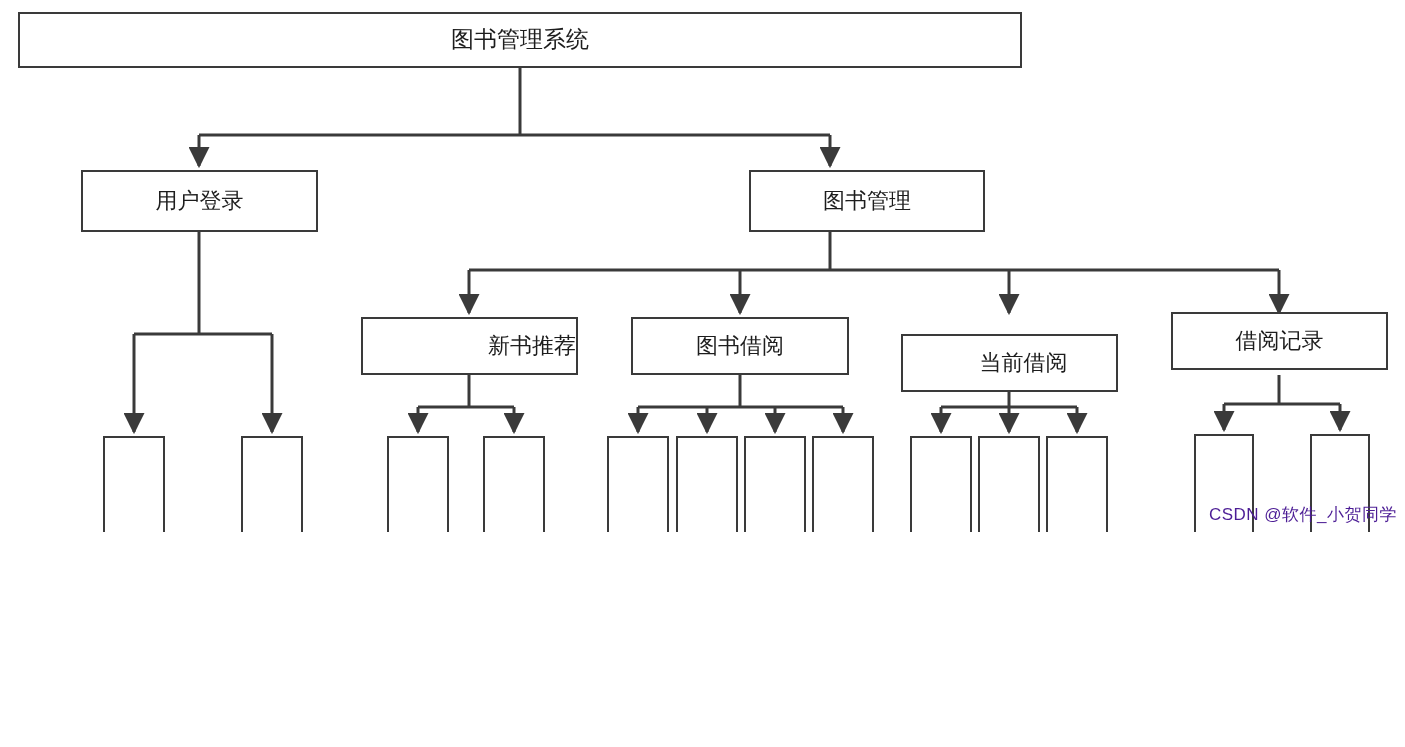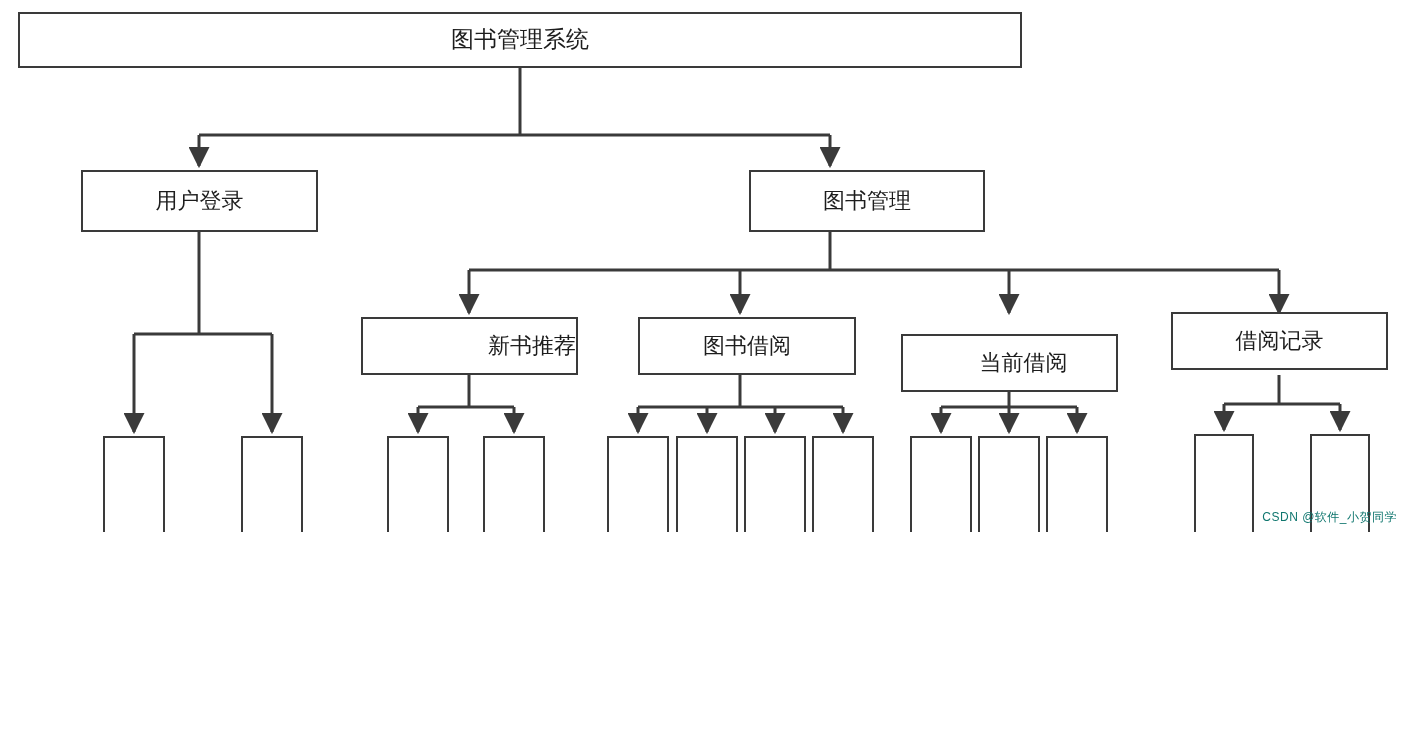--- a/index.html
+++ b/index.html
@@ -56,22 +56,22 @@
     text-orientation: upright;
     font-size: 22px;
     letter-spacing: 2px;
     line-height: 1;
     white-space: nowrap;
   }
   #watermark {
     position: absolute;
     right: 8px;
     bottom: 6px;
-    font-size: 12px;
-    color: #0f766e;
+    font-size: 17px;
+    color: #4c1d95;
     letter-spacing: 0.5px;
     white-space: nowrap;
     pointer-events: none;
   }
 </style>
 </head>
 <body>
 
 <div id="diagram-root">
 
@@ -134,21 +134,21 @@
   </div>
 
   <div class="node horizontal" style="left:712px; top:170px; width:236px; height:62px;margin-left:37px;">
     <span class="label">图书管理</span>
   </div>
 
   <div class="node horizontal" style="left:361px; top:317px; width:217px; height:58px;justify-content:flex-end;">
     <span class="label">新书推荐</span>
   </div>
 
-  <div class="node horizontal" style="left:631px; top:317px; width:218px; height:58px;margin-left:7px;">
+  <div class="node horizontal" style="left:631px; top:317px; width:218px; height:58px;">
     <span class="label">图书借阅</span>
   </div>
 
   <div class="node horizontal" style="left:901px; top:334px; width:217px; height:58px;padding-left:28px;">
     <span class="label">当前借阅</span>
   </div>
 
   <div class="node horizontal" style="left:1171px; top:312px; width:217px; height:58px;align-items:center;">
     <span class="label">借阅记录</span>
   </div>

